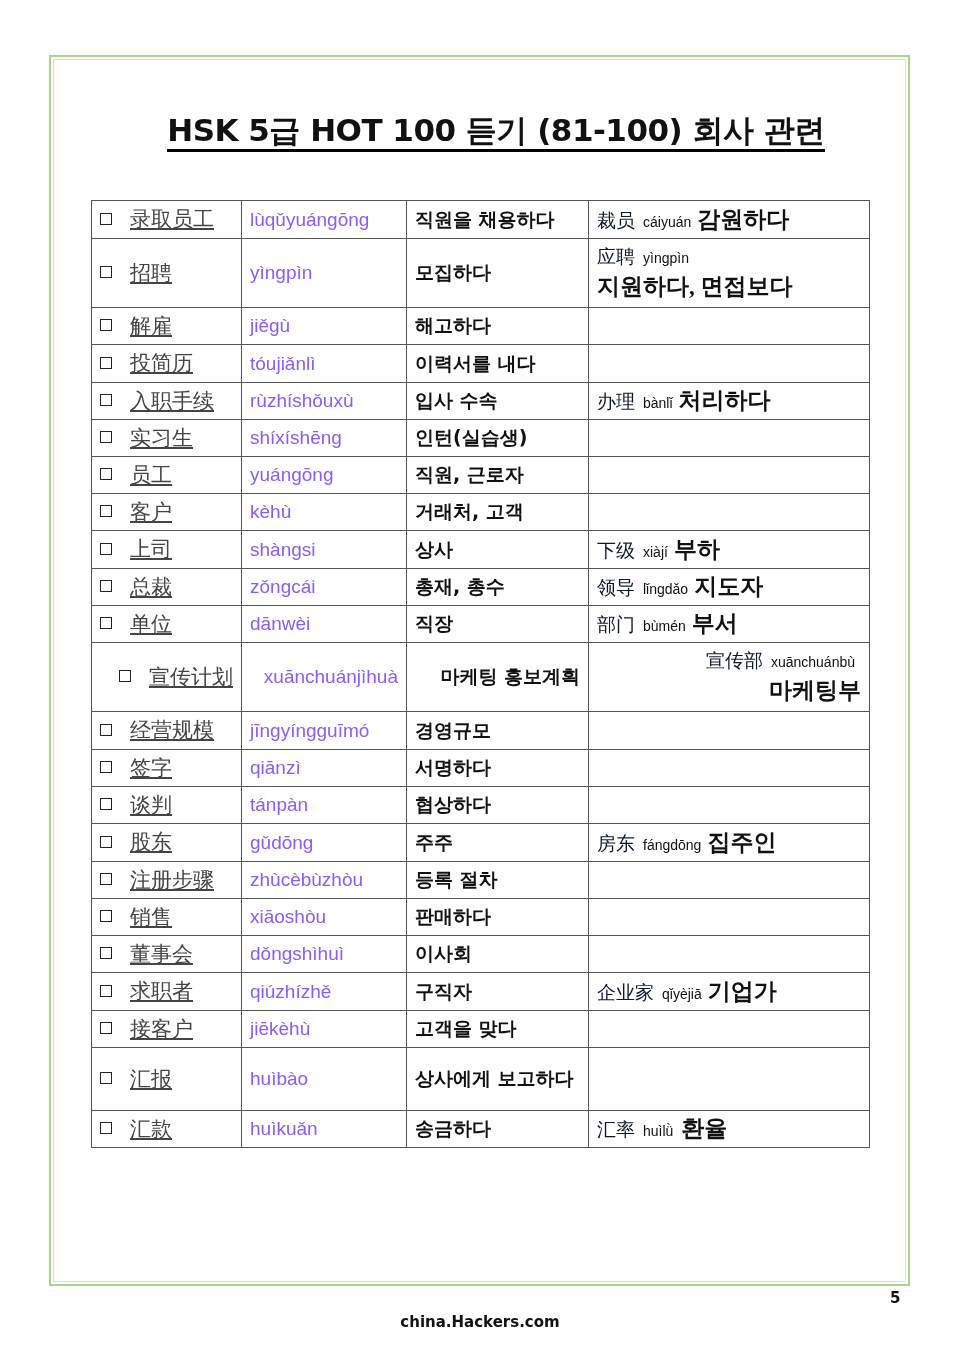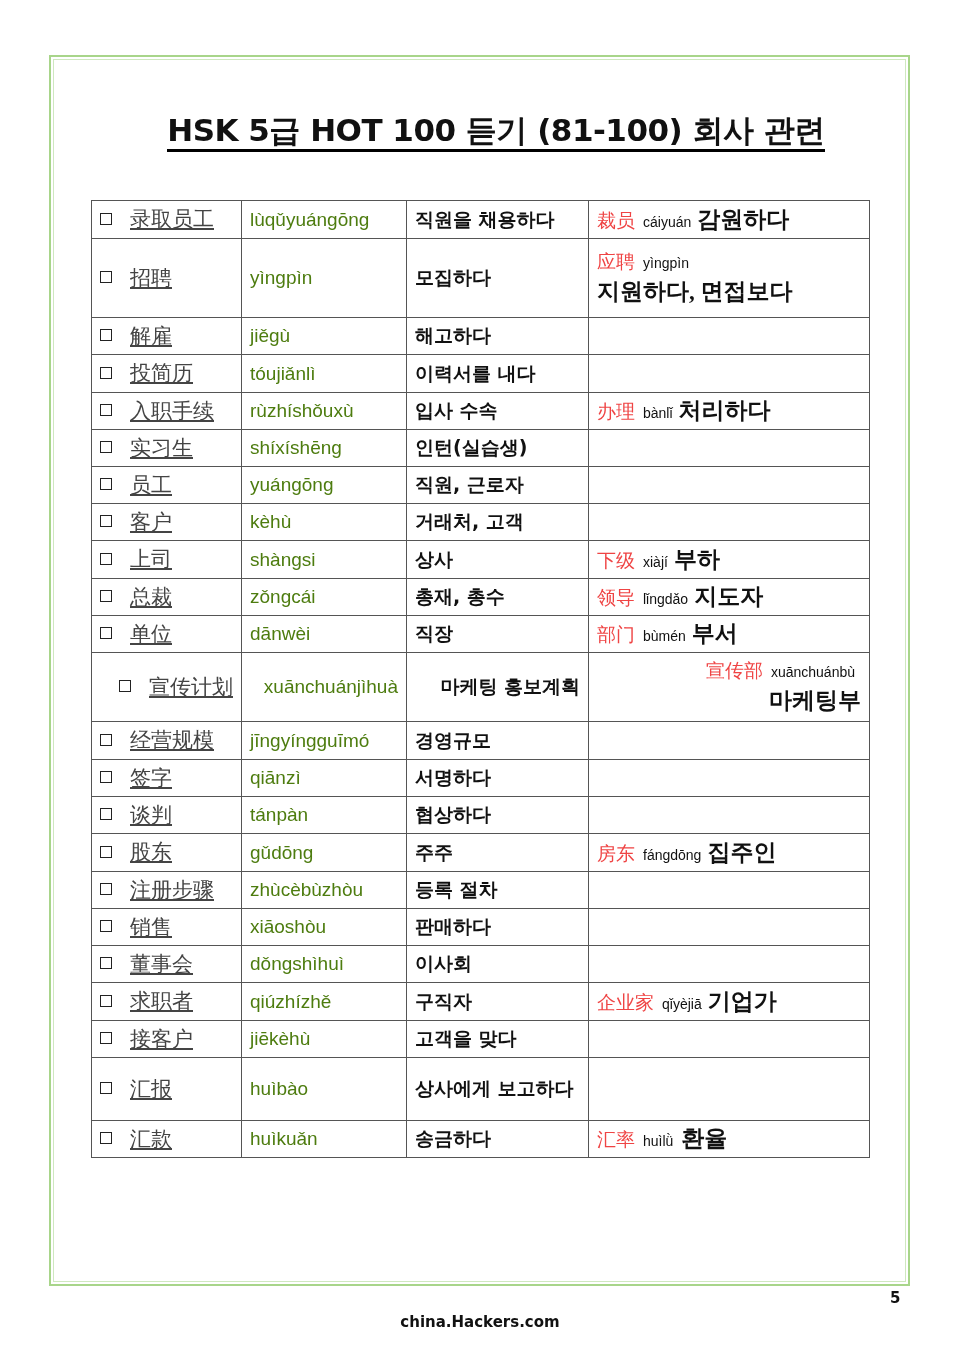--- a/index.html
+++ b/index.html
@@ -14,23 +14,23 @@
              letter-spacing: -0.5px; }
     .title span { border-bottom: 3px solid #000; padding-bottom: 1px; }
     table.vocab { position: absolute; left: 91px; top: 200px; width: 778px;
                   border-collapse: collapse; table-layout: fixed; }
     table.vocab td { border: 1.3px solid #555; padding: 0 8px; vertical-align: middle;
                      font-size: 19px; line-height: 1.45; }
     col.c1 { width: 150px; } col.c2 { width: 165px; } col.c3 { width: 182px; } col.c4 { width: 281px; }
     .cb { display: inline-block; width: 10px; height: 10px; border: 1.4px solid #222;
           margin-right: 18px; vertical-align: middle; position: relative; top: -2px; }
     .hanzi { font-family: "DejaVu Serif", serif; color: #444; font-size: 21px; text-decoration: underline; }
-    .pinyin { font-family: "Liberation Sans", sans-serif; font-size: 19px; color: #4d7c0f; }
+    .pinyin { font-family: "Liberation Sans", sans-serif; font-size: 19px; color: #8b5cf6; }
     .ko { font-weight: bold; font-size: 19px; color: #111; }
-    .rel-hanzi { font-family: "DejaVu Serif", serif; color: #ef4444; font-size: 19px; margin-right: 8px; }
+    .rel-hanzi { font-family: "DejaVu Serif", serif; color: #0f172a; font-size: 19px; margin-right: 8px; }
     .rel-pinyin { font-family: "Liberation Sans", sans-serif; font-size: 14px; margin-right: 6px; }
     .rel-ko { font-weight: bold; font-size: 23px; font-family: Liberation Serif, serif; }
     .page-num { position: absolute; left: 890px; top: 1289px; font-weight: bold; font-size: 15px; }
     .footer { position: absolute; left: 0; top: 1313px; width: 960px; text-align: center;
               font-weight: bold; font-size: 15px; color: #111; }
   </style>
 </head>
 <body>
 
 <div class="frame"></div>
@@ -44,21 +44,21 @@
       <col class="c3">
       <col class="c4">
     </colgroup>
   <tbody id="vocab-body">
       <tr style="height: 38px;">
         <td><span class="cb"></span><span class="hanzi">录取员工</span></td>
         <td><span class="pinyin">lùqǔyuángōng</span></td>
         <td><span class="ko">직원을 채용하다</span></td>
         <td><span class="rel-hanzi">裁员</span><span class="rel-pinyin">cáiyuán</span><span class="rel-ko">감원하다</span></td>
       </tr>
-      <tr style="height: 79px;">
+      <tr style="height: 69px;">
         <td><span class="cb"></span><span class="hanzi">招聘</span></td>
         <td><span class="pinyin">yìngpìn</span></td>
         <td><span class="ko">모집하다</span></td>
         <td><span class="rel-hanzi">应聘</span><span class="rel-pinyin">yìngpìn</span><br><span class="rel-ko">지원하다, 면접보다</span></td>
       </tr>
       <tr style="height: 37px;">
         <td><span class="cb"></span><span class="hanzi">解雇</span></td>
         <td><span class="pinyin">jiěgù</span></td>
         <td><span class="ko">해고하다</span></td>
         <td></td>

